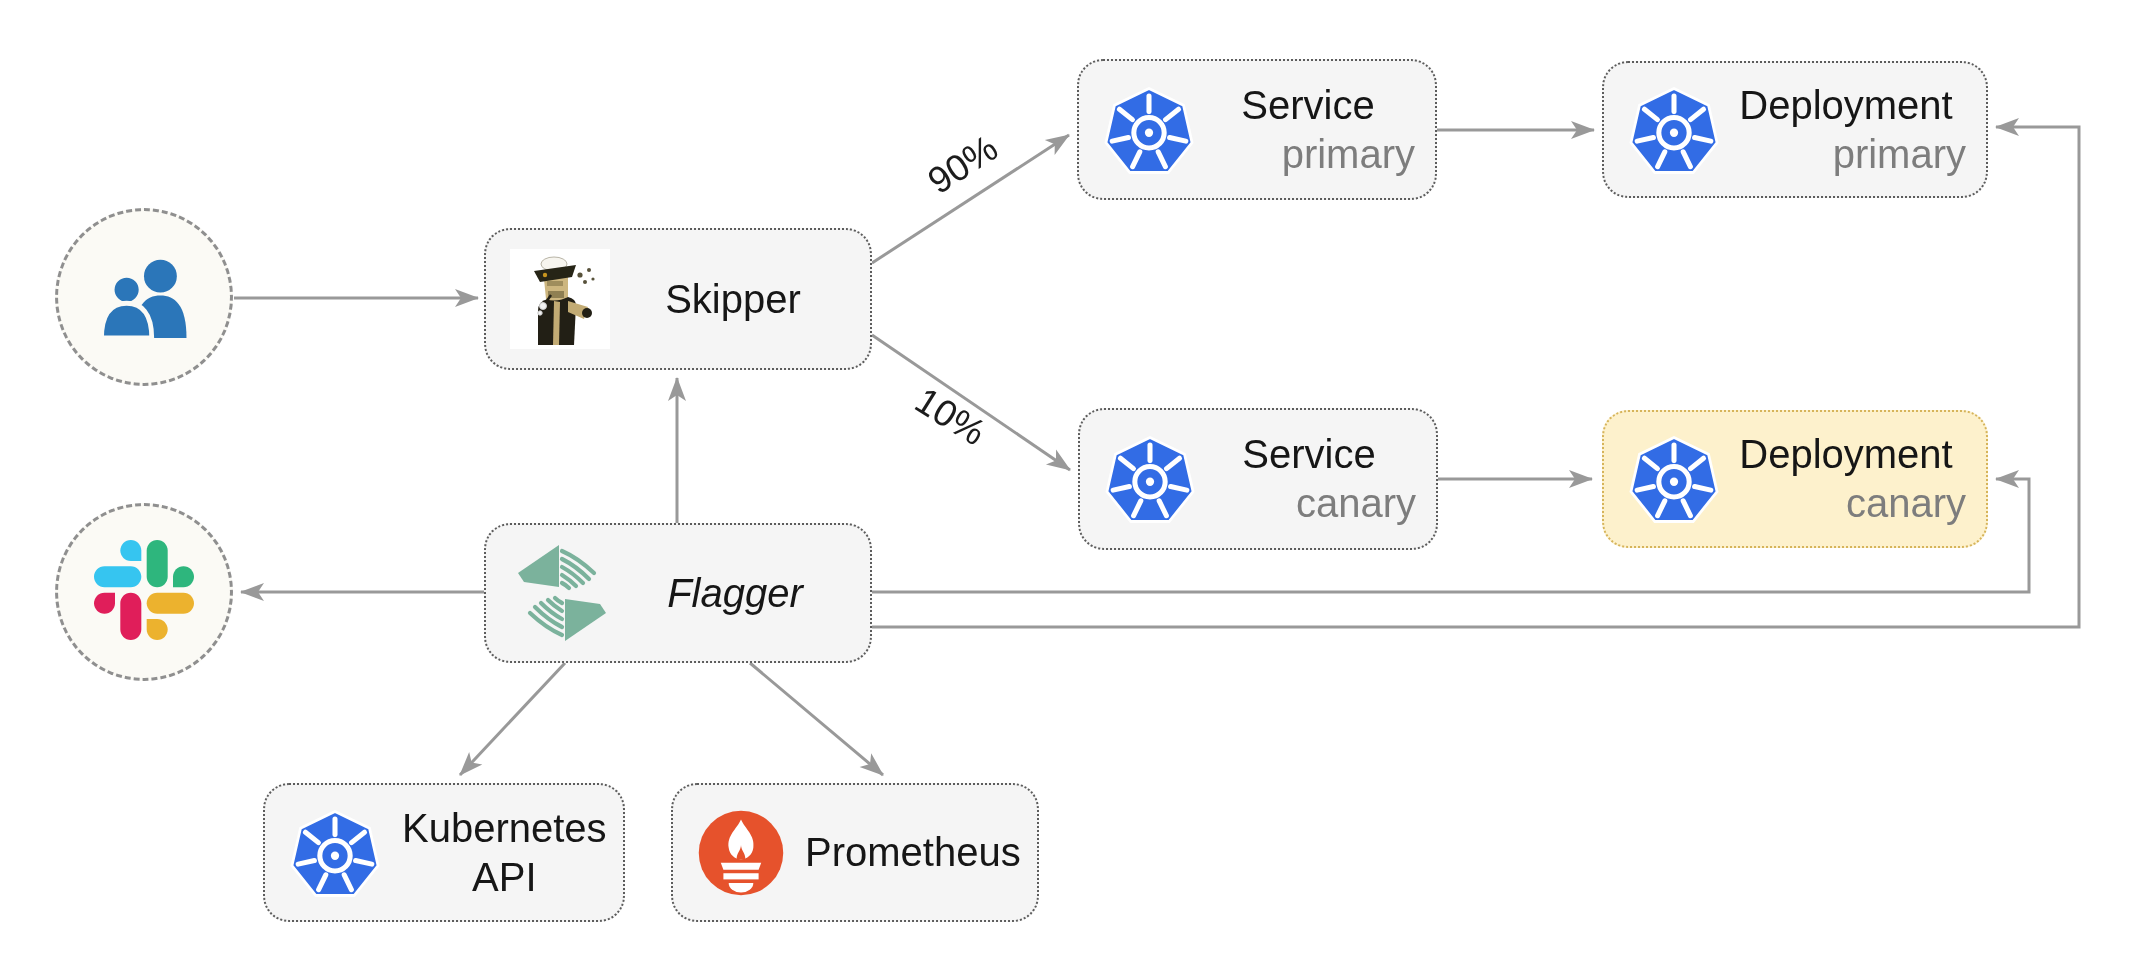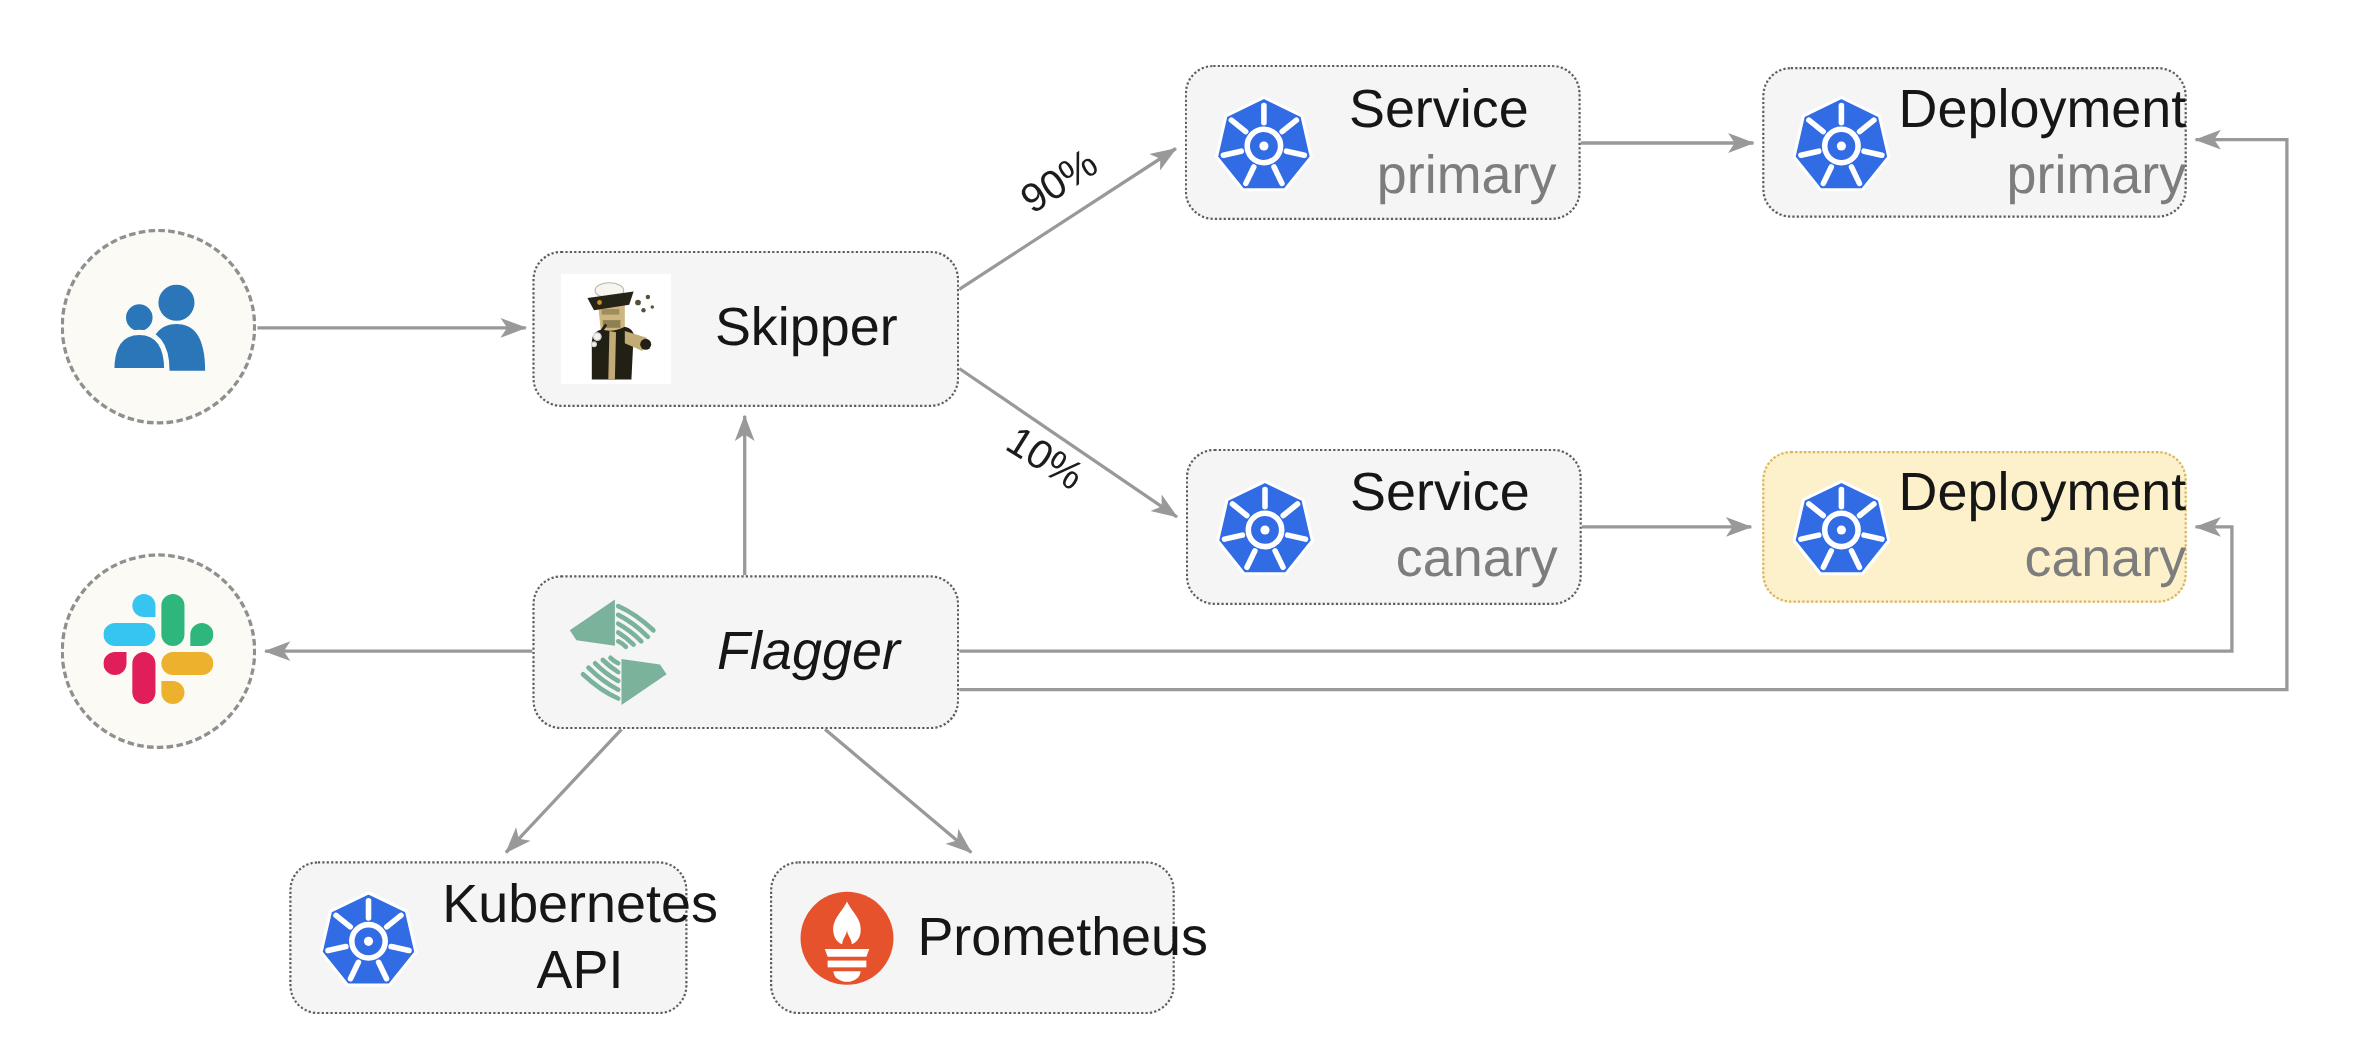--- a/index.html
+++ b/index.html
@@ -9,21 +9,21 @@
   }
   #wires{position:absolute;left:0;top:0;z-index:1;}
   .node{
     position:absolute;z-index:2;box-sizing:border-box;
     background:#f5f5f5;border:2px dotted #5c5c5c;border-radius:26px;
     display:flex;align-items:center;gap:6px;padding:0 20px 0 24px;
   }
   .node.canary{background:#fdf1cc;border-color:#d6b45a;}
   .node .icon{flex:0 0 auto;display:flex;align-items:center;justify-content:center;}
   .node .txt{
-    flex:1;text-align:center;font-size:49px;line-height:1.22;color:#161616;
+    flex:1;text-align:center;font-size:40px;line-height:1.22;color:#161616;
   }
   .node .txt .sub{color:#7d7d7d;display:block;text-align:right;}
   .node .txt .lbl{display:block;}
   .circle{
     position:absolute;z-index:2;box-sizing:border-box;border-radius:50%;
     border:3px dashed #8f8f8f;background:#fbfaf5;
     display:flex;align-items:center;justify-content:center;
   }
   .edge-label{
     position:absolute;z-index:3;width:120px;text-align:center;
@@ -256,21 +256,21 @@
         <line x1="72.4" y1="58.1" x2="90" y2="62.1"></line>
         <line x1="68" y1="38.7" x2="82.1" y2="27.4"></line>
       </g>
     </svg>
   </span>
   <span class="txt">
     <span>Kubernetes API</span>
   </span>
 </div>
 
-<div class="node" style="left:700px;top:783px;width:368px;height:139px;gap:20px;">
+<div class="node" style="left:671px;top:783px;width:368px;height:139px;gap:20px;">
   <span class="icon">
     <svg width="88" height="88" viewBox="0 0 100 100">
       <circle cx="50" cy="50" r="48" fill="#e6522c"></circle>
       <path d="M50,12 C45,23 34,30 36,44 C37,52 43,57 50,57 C57,57 63,52 64,44 C66,30 55,23 50,12 Z" fill="#ffffff"></path>
       <path d="M45,57 C45,50 50,47 50,41 C50,47 55,50 55,57 Z" fill="#e6522c"></path>
       <path d="M27,61 L73,61 L70,69 L30,69 Z" fill="#ffffff"></path>
       <rect x="30" y="73" width="40" height="7" fill="#ffffff"></rect>
       <path d="M36,84 a14,11 0 0 0 28,0 Z" fill="#ffffff"></path>
     </svg>
   </span>

